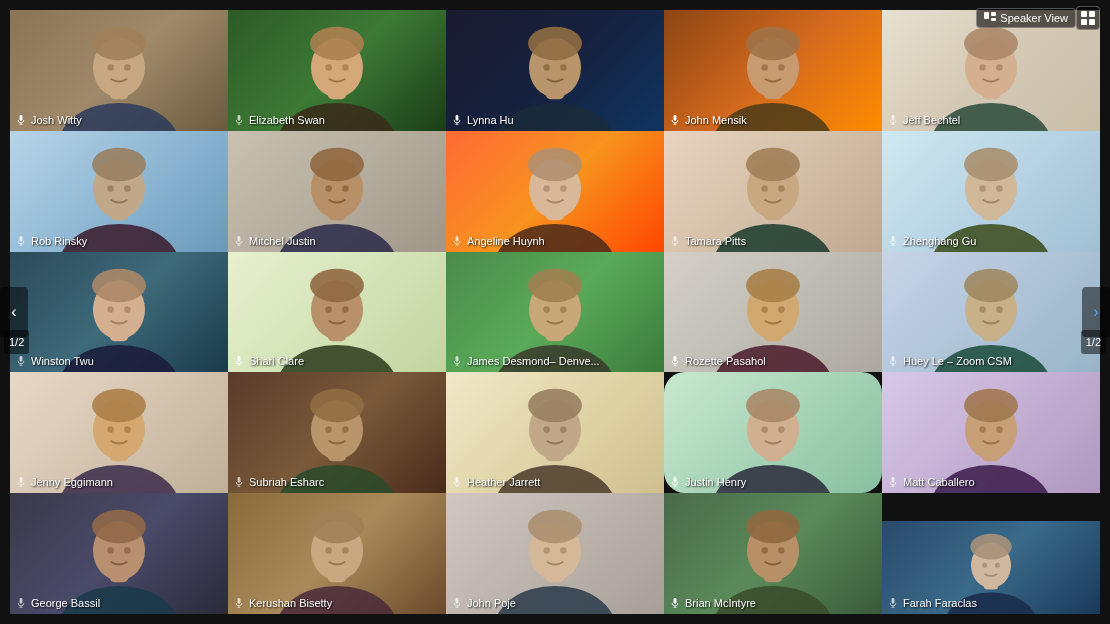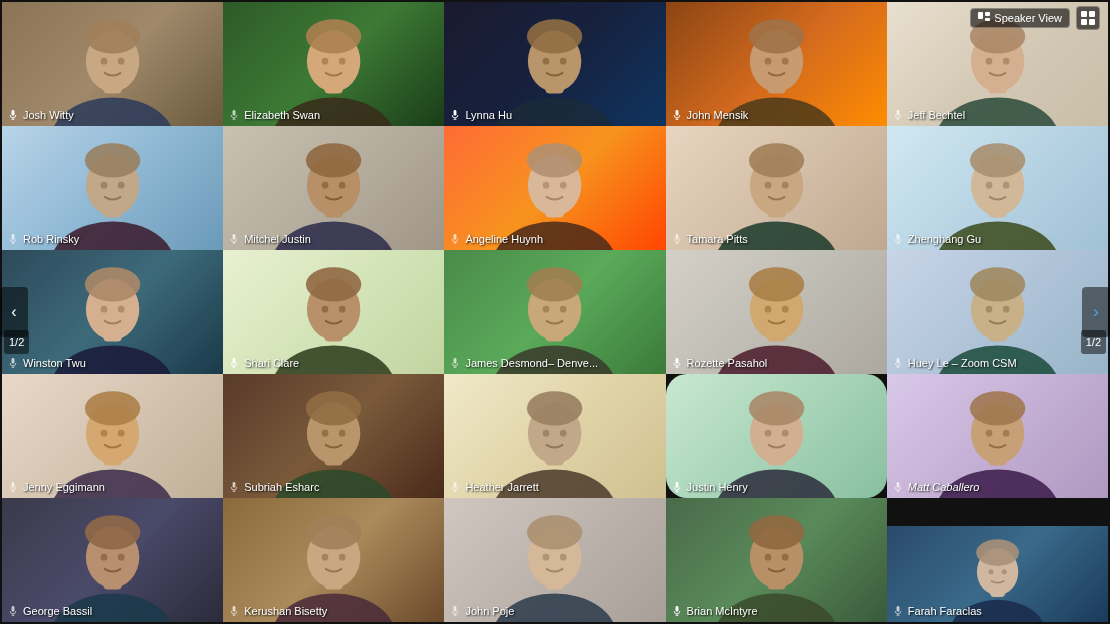--- a/index.html
+++ b/index.html
@@ -11,21 +11,21 @@
       font-family: Arial, sans-serif;
       position: relative;
     }
     .video-grid {
       display: grid;
       grid-template-columns: repeat(5, 1fr);
       grid-template-rows: repeat(5, 1fr);
       gap: 0;
       width: 100%;
       height: 100%;
-      padding: 2px;
+      padding: 10px;
       background: #111;
     }
     .video-cell {
       position: relative;
       background: #2a2a2a;
       overflow: hidden;
     }
     
     .cell-0 { background: linear-gradient(135deg, #8B7355 0%, #A0896B 50%, #6B5A3E 100%); }
     .cell-1 { background: linear-gradient(135deg, #2d5a27 0%, #3d7a35 50%, #1a3d18 100%); }
@@ -39,21 +39,21 @@
     .cell-9 { background: linear-gradient(135deg, #d0e8f0 0%, #b8d4e4 50%, #a0c0d4 100%); }
     .cell-10 { background: linear-gradient(135deg, #e8f0d0 0%, #d4e4b8 50%, #c0d4a0 100%); }
     .cell-11 { background: linear-gradient(135deg, #2d4a5a 0%, #3d6a7a 50%, #1a3a4a 100%); }
     .cell-12 { background: linear-gradient(135deg, #4a8a4a 0%, #5aaa5a 50%, #3a7a3a 100%); }
     .cell-13 { background: linear-gradient(135deg, #d4d0c8 0%, #c0bdb5 50%, #aca8a0 100%); }
     .cell-14 { background: linear-gradient(135deg, #c8d4e8 0%, #b0c4d8 50%, #98b4c8 100%); }
     .cell-15 { background: linear-gradient(135deg, #e8d8c8 0%, #d4c4b0 50%, #c0b098 100%); }
     .cell-16 { background: linear-gradient(135deg, #5a3a2a 0%, #7a5a3a 50%, #4a2a1a 100%); }
     .cell-17 { background: linear-gradient(135deg, #f0e8c8 0%, #e0d4a8 50%, #d0c090 100%); }
     .cell-18 { background: linear-gradient(135deg, #c8e8d0 0%, #a8d4b8 50%, #88c0a0 100%); border-radius: 21px; }
-    .cell-19 { background: linear-gradient(135deg, #d8c8e8 0%, #c4b0d4 50%, #b098c0 100%); font-style: italic; }
+    .cell-19 { background: linear-gradient(135deg, #d8c8e8 0%, #c4b0d4 50%, #b098c0 100%); }
     .cell-20 { background: linear-gradient(135deg, #3a3a4a 0%, #4a4a6a 50%, #2a2a3a 100%); }
     .cell-21 { background: linear-gradient(135deg, #8a6a3a 0%, #aa8a5a 50%, #6a4a2a 100%); }
     .cell-22 { background: linear-gradient(135deg, #d0c8c0 0%, #bcb4ac 50%, #a8a098 100%); }
     .cell-23 { background: linear-gradient(135deg, #4a6a4a 0%, #5a8a5a 50%, #3a5a3a 100%); }
     .cell-24 { background: linear-gradient(135deg, #2a4a6a 0%, #3a6a8a 50%, #1a3a5a 100%); margin-top: 28px; }
 
     .name-label {
       position: absolute;
       bottom: 4px;
       left: 4px;
@@ -78,21 +78,20 @@
       height: 10px;
     }
 
     
     .toolbar {
       position: absolute;
       top: 6px;
       right: 10px;
       display: flex;
       align-items: center;
-      gap: 6px;
       z-index: 100;
     }
     .speaker-view-btn {
       background: rgba(0,0,0,0.6);
       border: 1px solid rgba(255,255,255,0.3);
       border-radius: 4px;
       color: white;
       font-size: 11px;
       padding: 3px 7px;
       display: flex;

